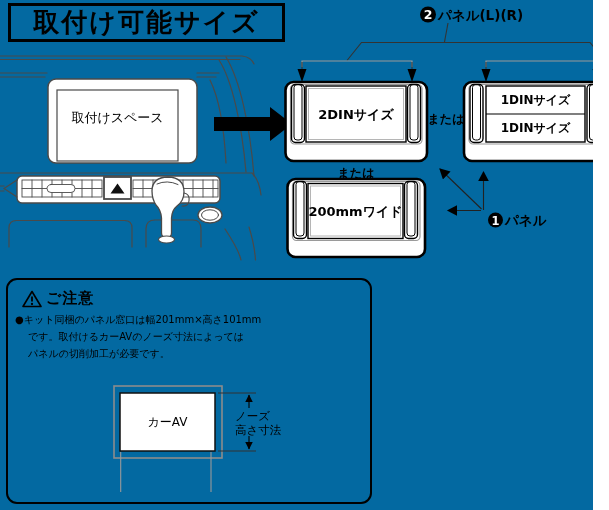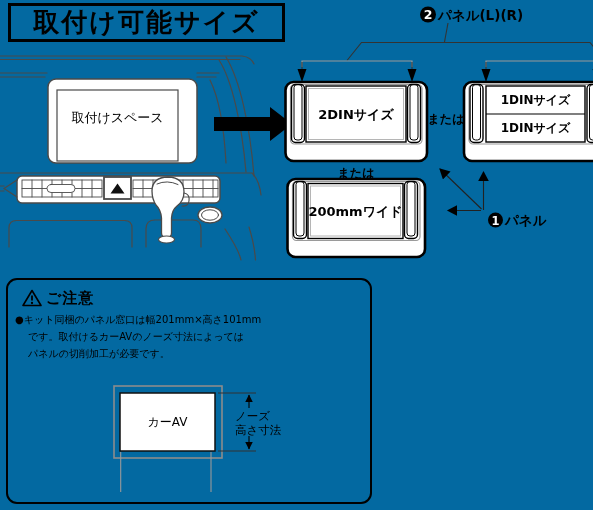--- a/index.html
+++ b/index.html
@@ -4,21 +4,21 @@
 <style>
   html,body{margin:0;padding:0;background:#fff;}
   #page{position:relative;width:593px;height:510px;background:#0369a1;overflow:hidden;
         font-family:"DejaVu Sans","Liberation Sans",sans-serif;color:#000;}
   #title-box{position:absolute;left:8px;top:3px;width:271px;height:33px;
         border:3px solid #000;display:flex;align-items:center;justify-content:center;
         font-size:26px;font-weight:bold;letter-spacing:2px;white-space:nowrap;}
   svg text{font-family:"DejaVu Sans","Liberation Sans",sans-serif;}
   #caution-box{position:absolute;left:6px;top:278px;width:362px;height:222px;
         border:2px solid #000;border-radius:11px;}
-  #caution-head{position:absolute;left:14px;top:9px;display:flex;align-items:flex-start;gap:4px;}
+  #caution-head{position:absolute;left:14px;top:9px;display:flex;align-items:flex-end;gap:4px;}
   #caution-head .txt{font-size:15px;font-weight:bold;letter-spacing:1px;}
   .c-line{position:absolute;font-size:10px;line-height:17px;white-space:nowrap;letter-spacing:0px;}
   #c-line1{left:7px;top:31px;}
   #c-line2{left:20px;top:48px;}
   #c-line3{left:20px;top:65px;}
   #nose-svg{position:absolute;left:100px;top:104px;}
 </style>
 </head>
 <body>
 

